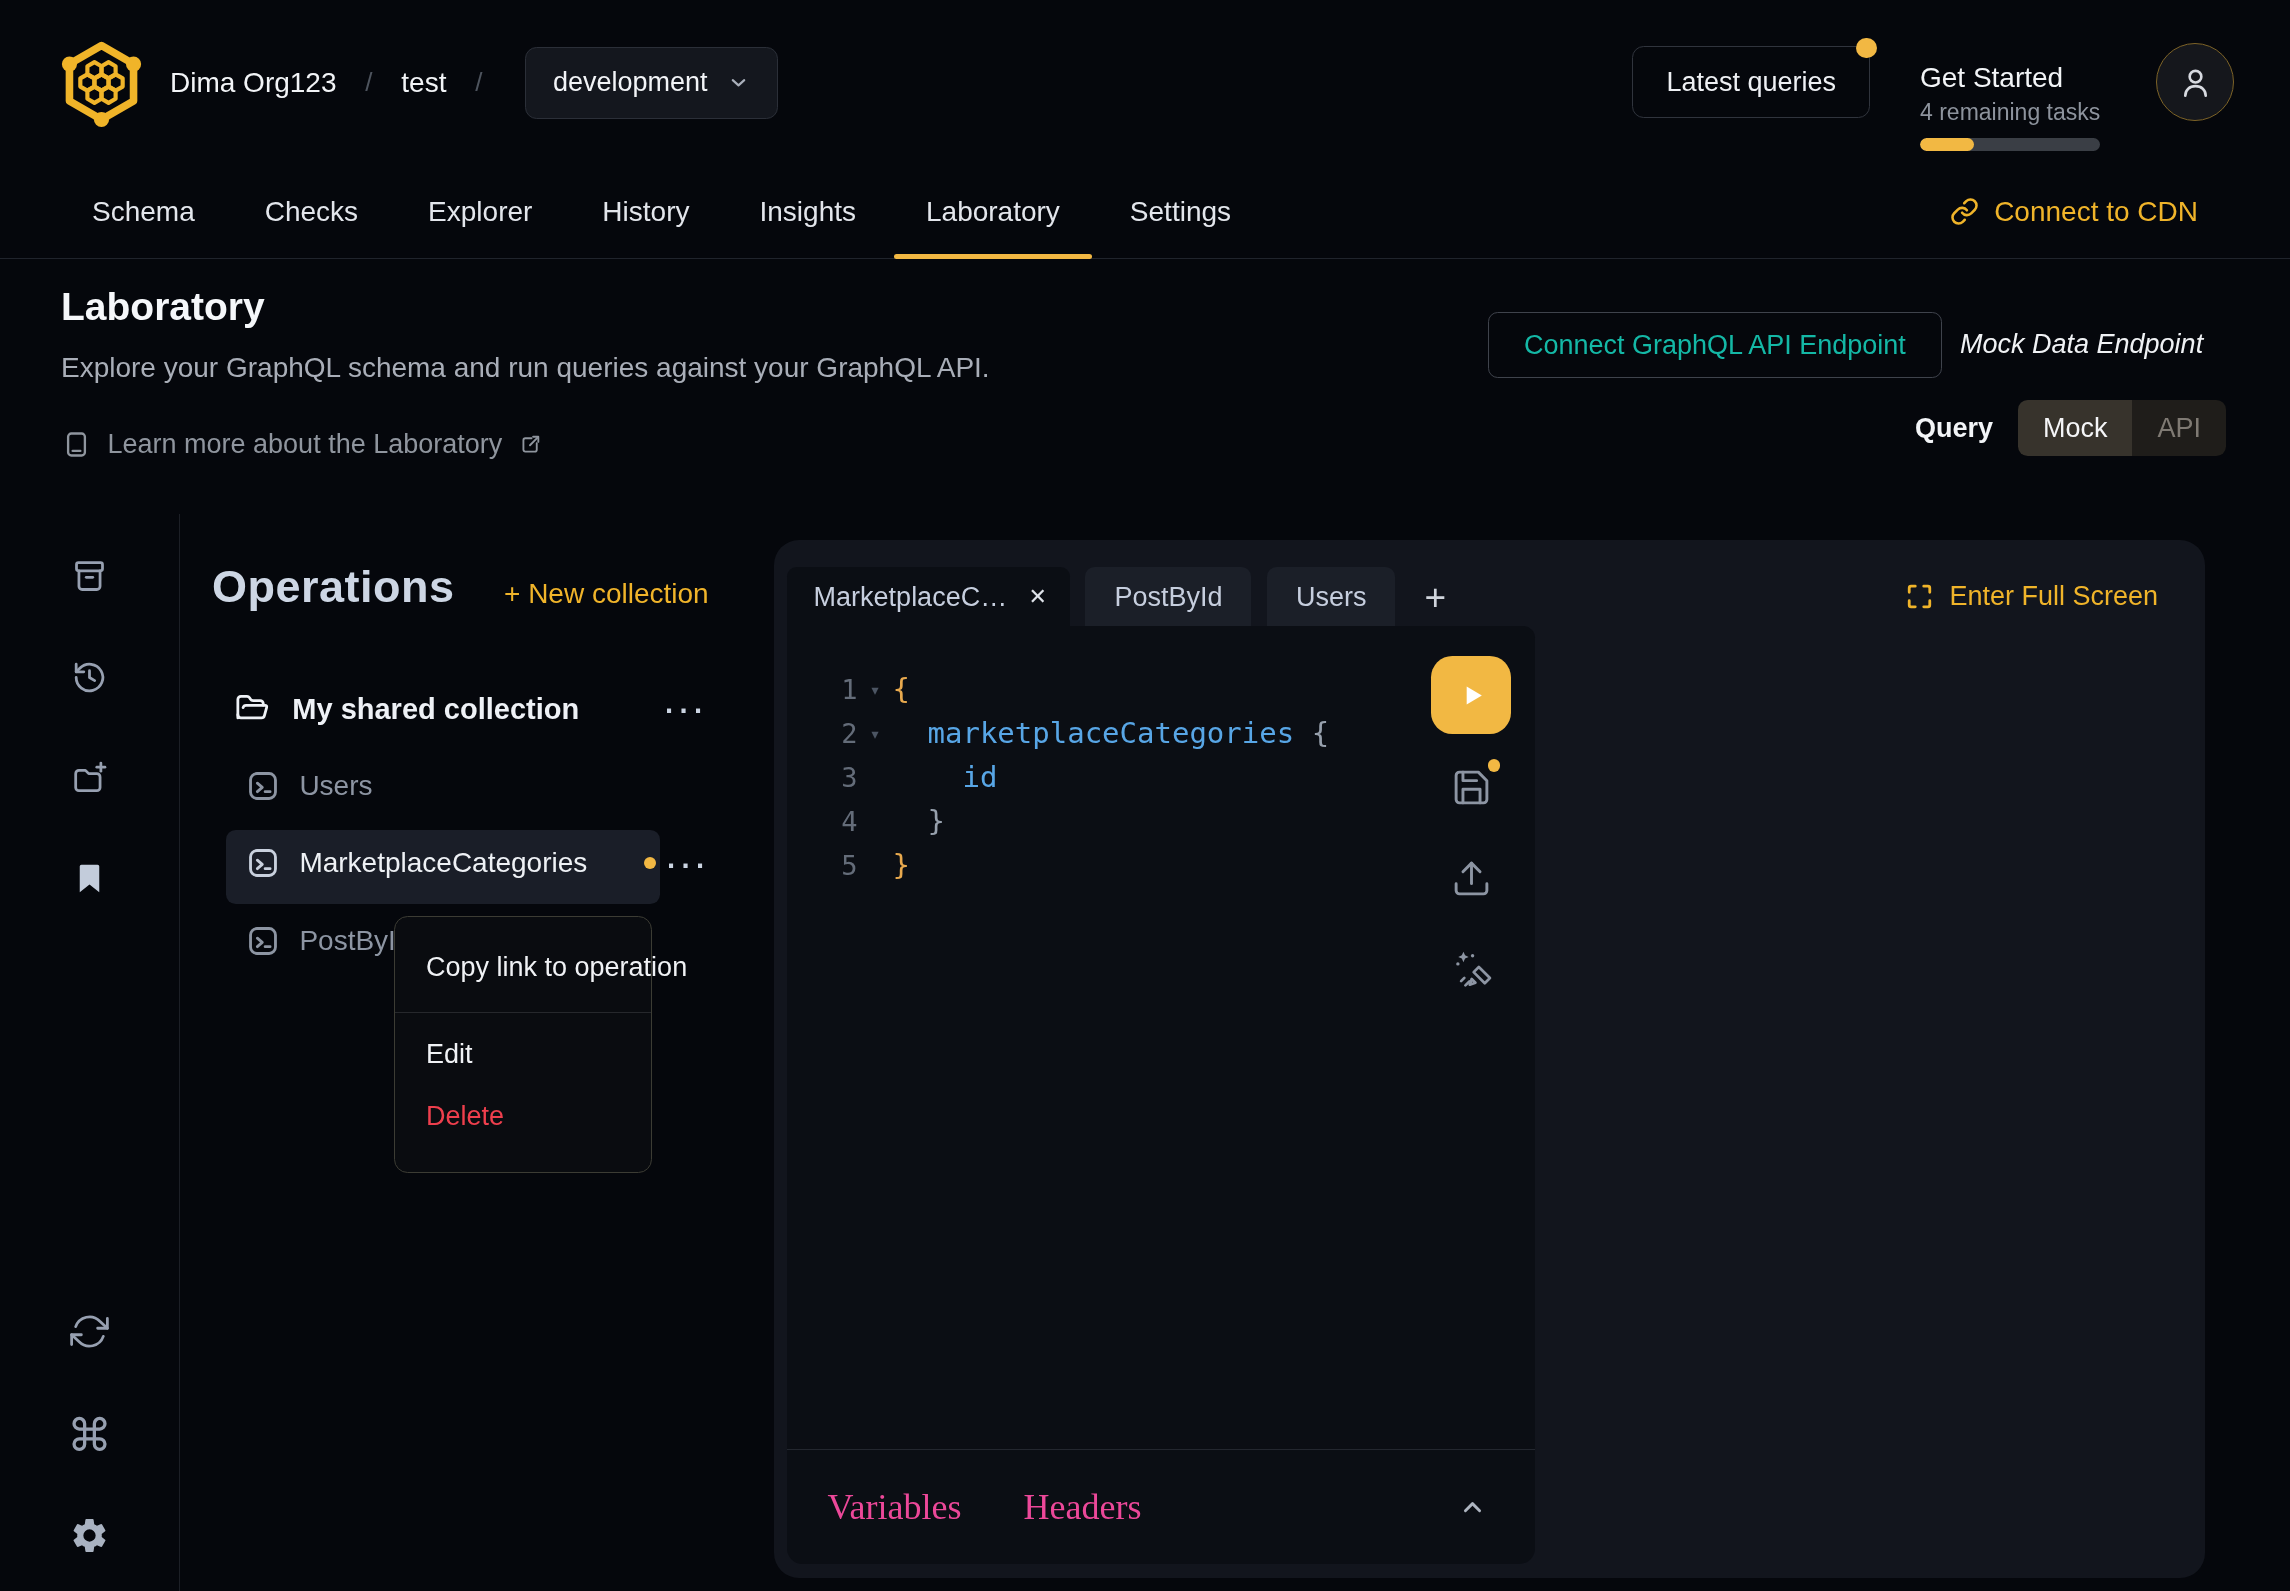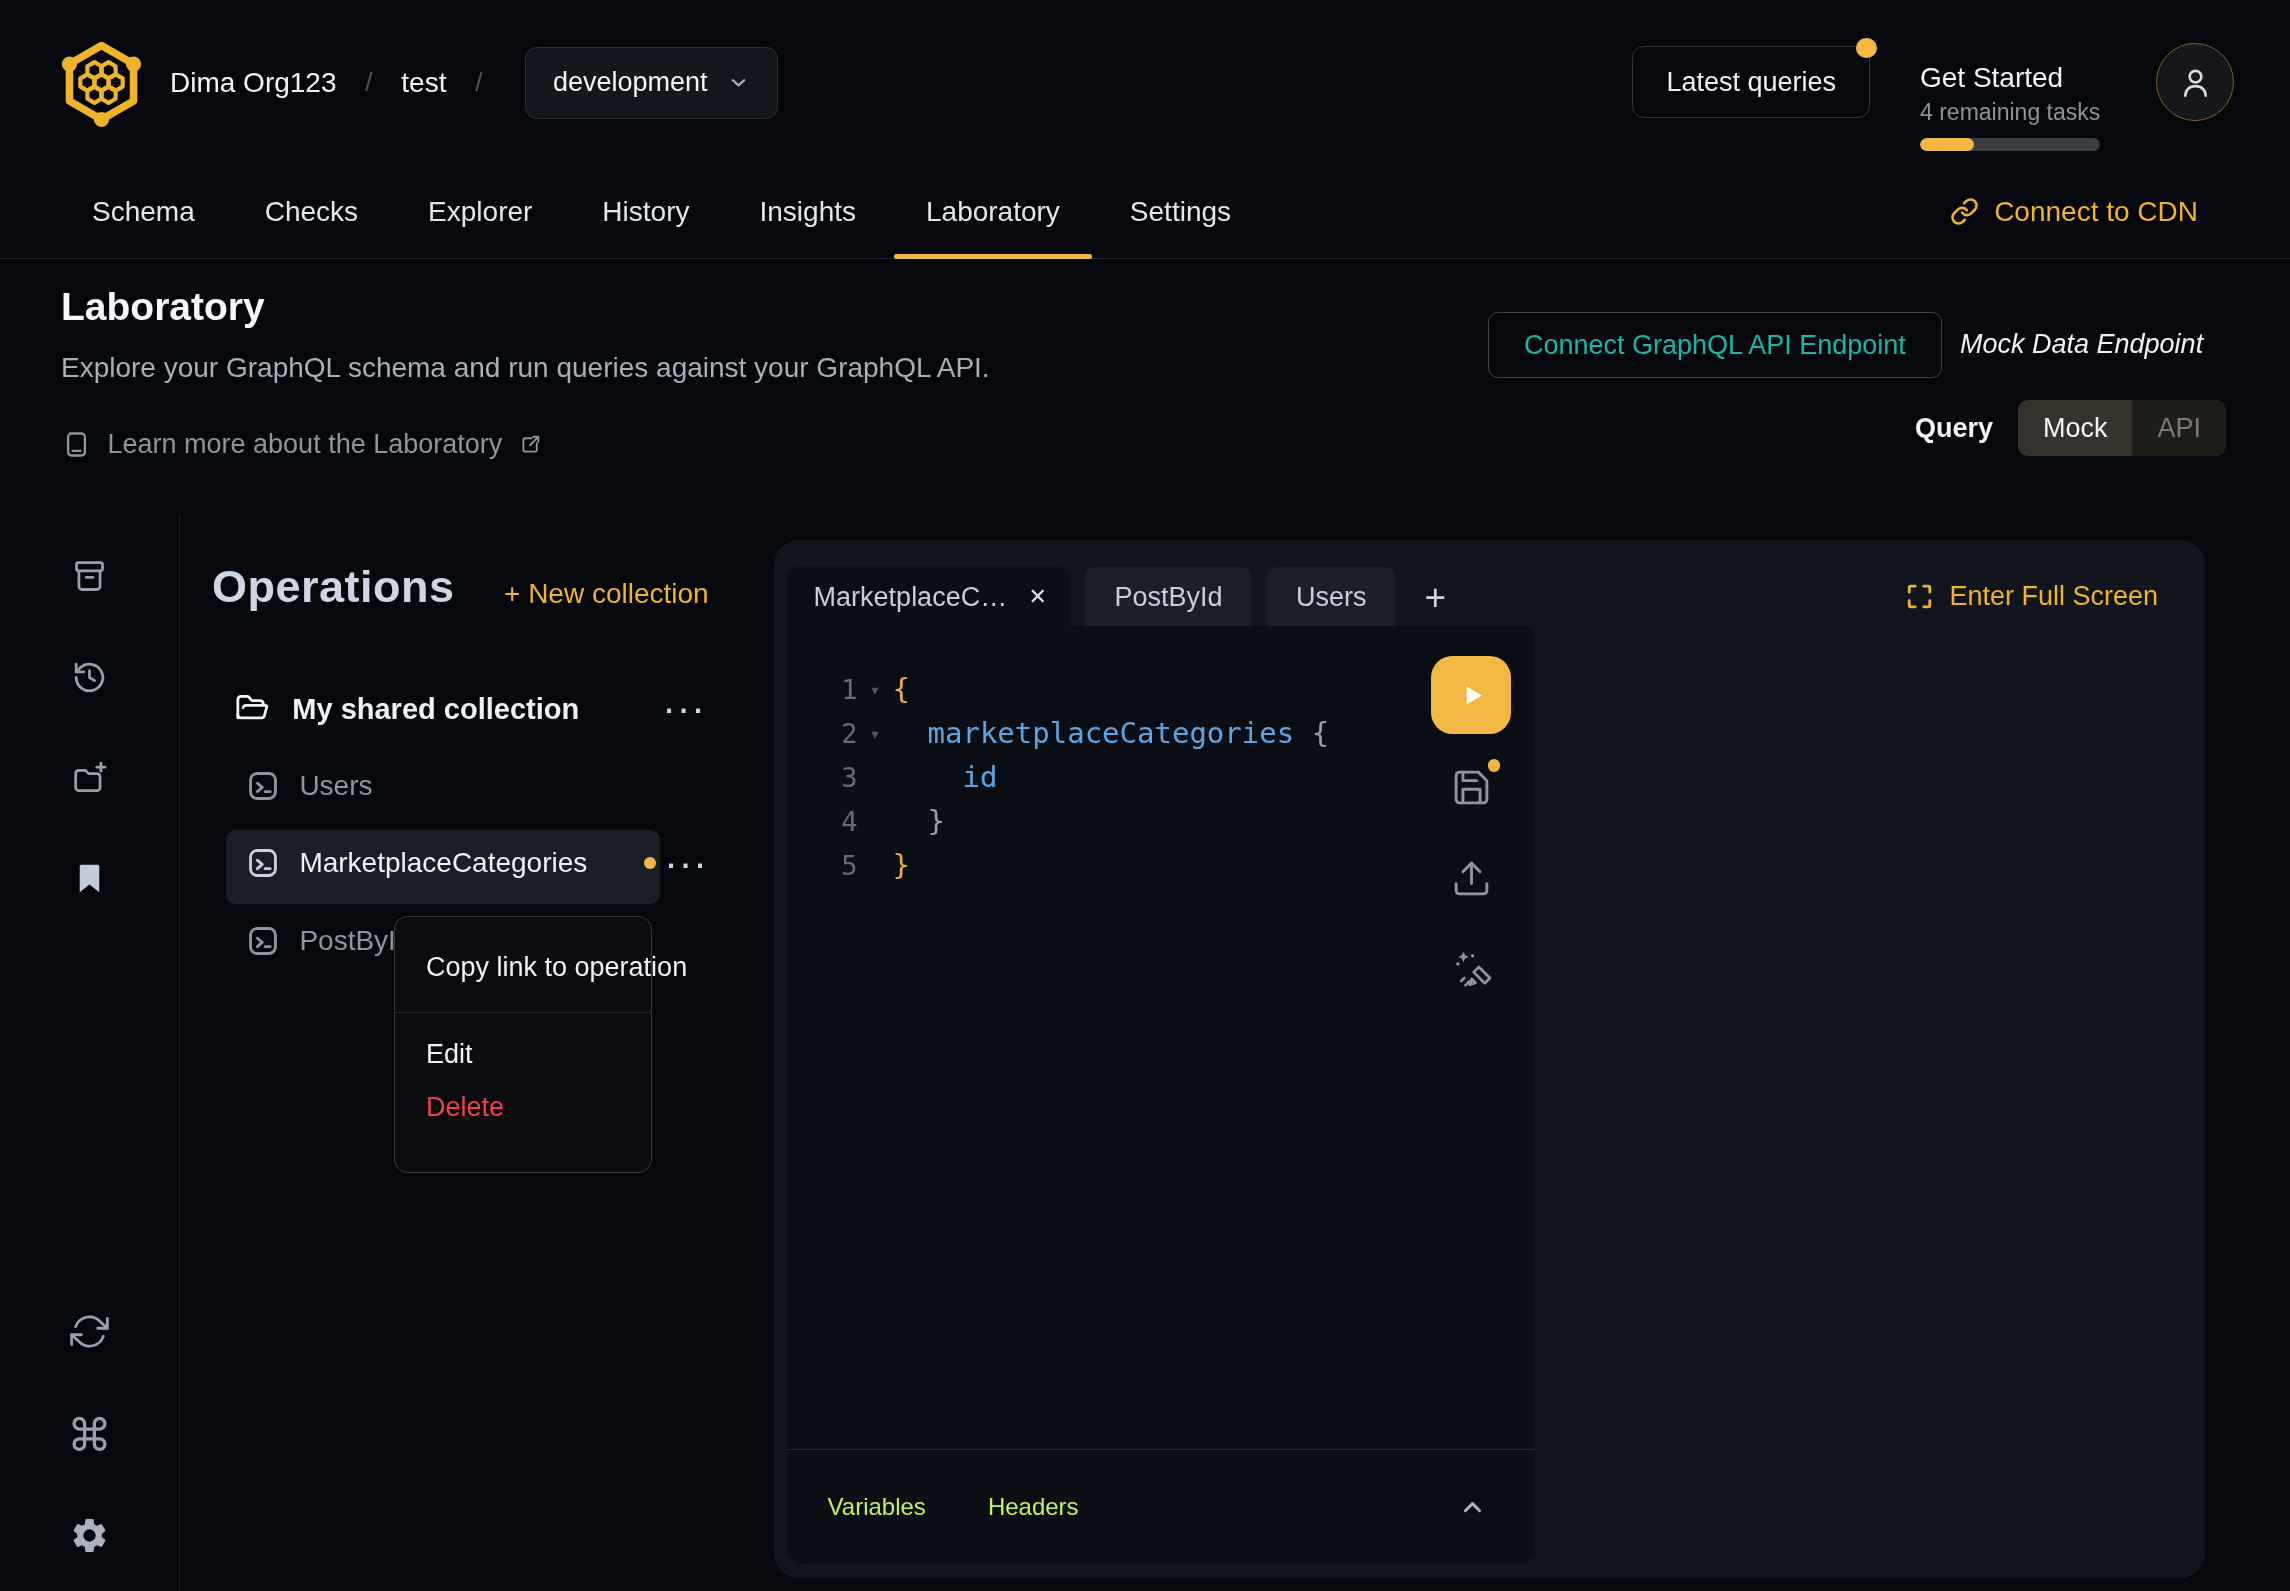--- a/index.html
+++ b/index.html
@@ -117,21 +117,21 @@
   .side-icons { position:absolute; left:638px; top:30px; width:93px;
     display:flex; flex-direction:column; align-items:center; }
   .play-btn { width:80px; height:78px; border-radius:21.3px; background:#f2b843; border:none;
     display:flex; align-items:center; justify-content:center; cursor:pointer; }
   .mini-icon { position:relative; margin-top:33px; cursor:pointer; }
   .save-dot { position:absolute; top:-7.8px; right:-8.7px; width:12.6px; height:12.6px;
     border-radius:50%; background:#f2b843; }
 
   .bottom-bar { position:absolute; left:0; right:0; bottom:0; height:115px;
     border-top:1px solid #23272f; display:flex; align-items:center; padding:0 41px; gap:62px; }
-  .bb-tab { font-size:24px; color:#bef264; cursor:pointer; }
+  .bb-tab { font-size:36px; color:#ec4899; cursor:pointer;font-family:Liberation Serif, serif; }
   .bb-chevron { margin-left:auto; margin-right:5.8px; cursor:pointer; }
 </style>
 </head>
 <body>
 
 <div class="header">
   <div class="brand">
     <span>
       <svg width="91" height="91" viewBox="0 0 48 48" fill="none" stroke="#f0b429" stroke-width="4" stroke-linejoin="round">
         <polygon points="24,4.5 40.9,14.25 40.9,33.75 24,43.5 7.1,33.75 7.1,14.25"></polygon>
@@ -332,21 +332,21 @@
         <line x1="13.5" y1="16" x2="17" y2="16"></line>
     </svg>
   </span>
   <span class="item-label muted">PostById</span>
 </div>
 
 <div class="ctx-menu">
   <div class="ctx-item" style="top:35px">Copy link to operation</div>
   <div class="ctx-div"></div>
   <div class="ctx-item" style="top:122px">Edit</div>
-  <div class="ctx-item ctx-danger" style="top:175px">Delete</div>
+  <div class="ctx-item ctx-danger" style="top:184px">Delete</div>
 </div>
 
 <div class="panel">
   <div class="fullscreen">
     <span>
       <svg width="29" height="29" viewBox="0 0 24 24" fill="none" stroke="#f0b42a" stroke-width="2.3" stroke-linecap="round">
         <path d="M3.5 8.5V5a1.5 1.5 0 0 1 1.5-1.5h3.5"></path>
           <path d="M15.5 3.5H19A1.5 1.5 0 0 1 20.5 5v3.5"></path>
         <path d="M20.5 15.5V19a1.5 1.5 0 0 1-1.5 1.5h-3.5"></path>
           <path d="M8.5 20.5H5A1.5 1.5 0 0 1 3.5 19v-3.5"></path>

